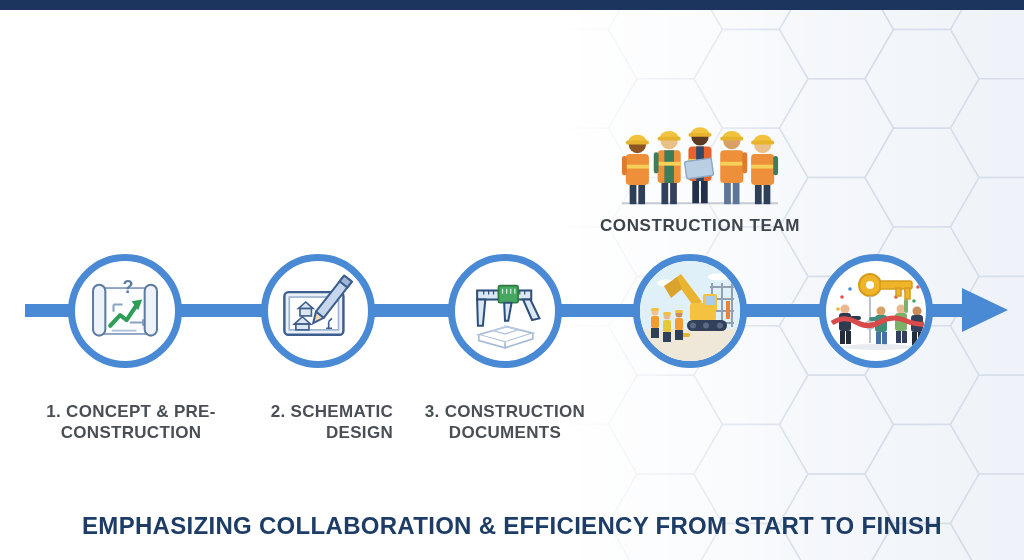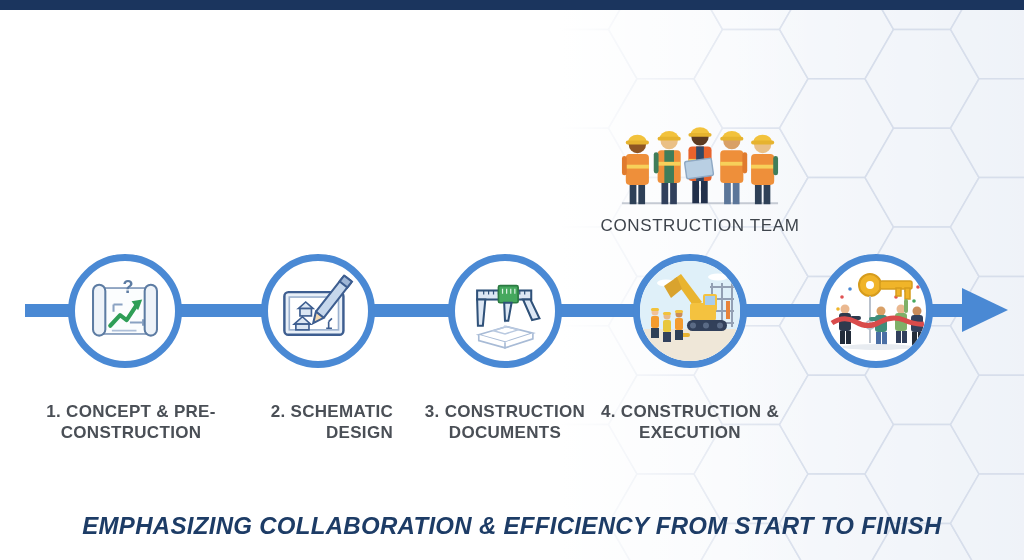--- a/index.html
+++ b/index.html
@@ -12,42 +12,42 @@
   .hex-bg polygon{fill:#f3f6fa;fill-opacity:.65;stroke:#d7deeb;stroke-width:1.5;}
   .hex-fade{position:absolute;top:0;left:560px;width:260px;height:560px;z-index:1;
     background:linear-gradient(to right,#ffffff 0%,rgba(255,255,255,0) 100%);}
   .top-bar{position:absolute;top:0;left:0;width:1024px;height:10px;background:#1b355e;z-index:3;}
 
   .title{position:absolute;top:30px;left:0;width:1024px;text-align:center;z-index:2;
     font-size:39px;font-weight:800;color:#1d3c66;letter-spacing:.5px;}
 
   .team{position:absolute;left:598px;top:104px;width:204px;text-align:center;z-index:2;}
   .team svg{width:184px;height:106px;}
-  .team-label{font-size:17px;font-weight:400;color:#3e444c;letter-spacing:.6px;margin-top:2px;}
+  .team-label{font-size:17px;font-weight:700;color:#3e444c;letter-spacing:.6px;margin-top:2px;}
 
   .tl-line{position:absolute;top:304px;left:25px;width:943px;height:13px;background:#4a89d4;z-index:2;}
   .tl-arrow{position:absolute;top:287px;left:960px;width:50px;height:46px;z-index:2;}
 
   .node{position:absolute;top:254px;width:114px;height:114px;border-radius:50%;
     background:#ffffff;border:7px solid #4a89d4;box-sizing:border-box;z-index:2;
     display:flex;align-items:center;justify-content:center;overflow:hidden;}
   .node svg{width:82px;height:82px;}
   .node.fill svg{width:100px;height:100px;}
   .n1{left:68px;}.n2{left:261px;}.n3{left:448px;}.n4{left:633px;}.n5{left:819px;}
 
   .step-label{position:absolute;top:401px;text-align:center;z-index:2;
     font-size:17px;font-weight:700;color:#4a4f56;line-height:21px;letter-spacing:.3px;}
   .s1{left:24px;width:214px;}
   .s2{left:243px;width:150px;text-align:right;}
   .s3{left:412px;width:186px;}
   .s4{left:595px;width:190px;}
   .s5{left:806px;width:156px;}
 
   .tagline{position:absolute;top:512px;left:0;width:1024px;text-align:center;z-index:2;
-    font-style:italic;font-weight:700;font-size:24px;color:#1d3c66;letter-spacing:.3px;}
+    font-weight:700;font-size:24px;color:#1d3c66;letter-spacing:.3px;}
 </style>
 </head>
 <body>
 
 <div class="stage">
 
   <div class="right-tint"></div>
   <svg class="hex-bg" id="hexbg" viewBox="0 0 464 560" preserveAspectRatio="none">
       <polygon points="77,-20 48.5,29.4 -8.5,29.4 -37,-20 -8.5,-69.4 48.5,-69.4"></polygon>
       <polygon points="77,78.8 48.5,128.2 -8.5,128.2 -37,78.8 -8.5,29.4 48.5,29.4"></polygon>
@@ -303,16 +303,15 @@
           <rect x="4" y="23" width="5" height="13" fill="#222c3a"></rect>
       </g>
       <path d="M6 62 Q18 54 30 61 T54 61 T78 59 T98 63" stroke="#d94b4b" stroke-width="5" fill="none"></path>
       <ellipse cx="52" cy="86" rx="36" ry="3" fill="#e8ecf1"></ellipse>
     </svg>
   </div>
 
   <div class="step-label s1">1. CONCEPT &amp; PRE-CONSTRUCTION</div>
   <div class="step-label s2">2. SCHEMATIC DESIGN</div>
   <div class="step-label s3">3. CONSTRUCTION DOCUMENTS</div>
-  <div class="step-label s4">4. CONSTRUCTION &amp; EXECUTION</div>
 
   <div class="tagline">EMPHASIZING COLLABORATION &amp; EFFICIENCY FROM START TO FINISH</div>
 </div>
 
 </body></html>

